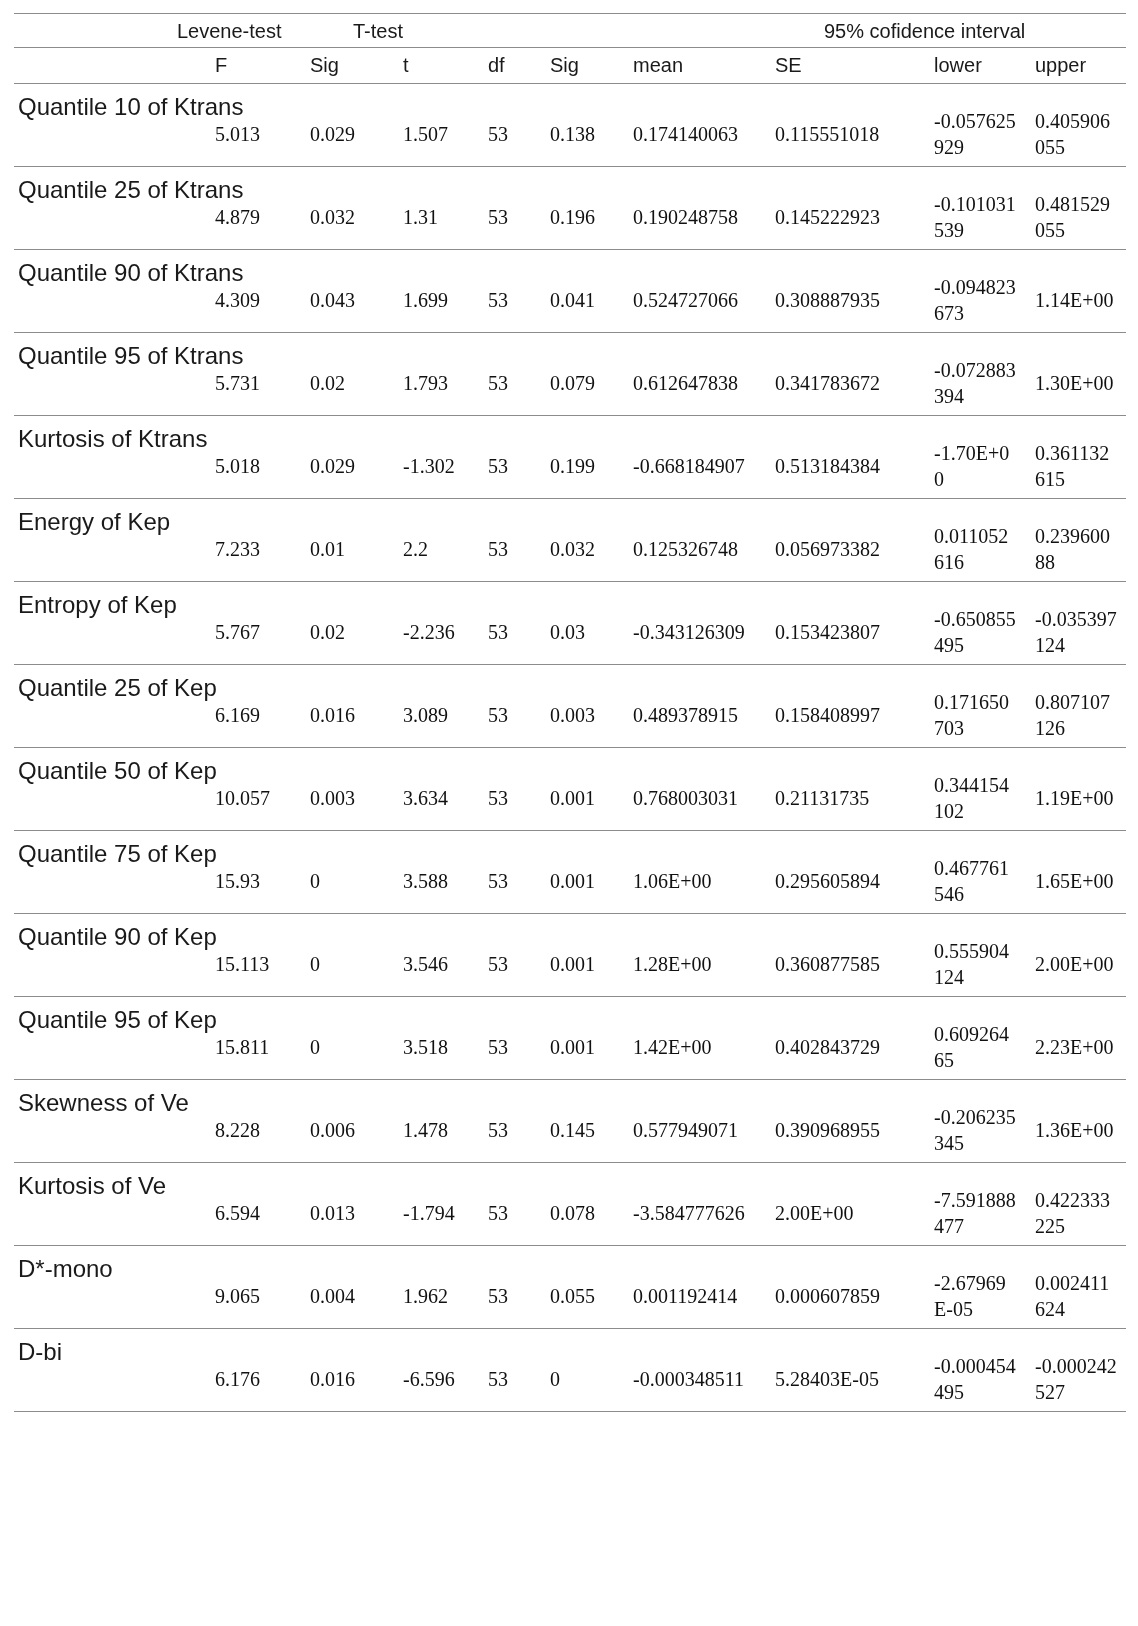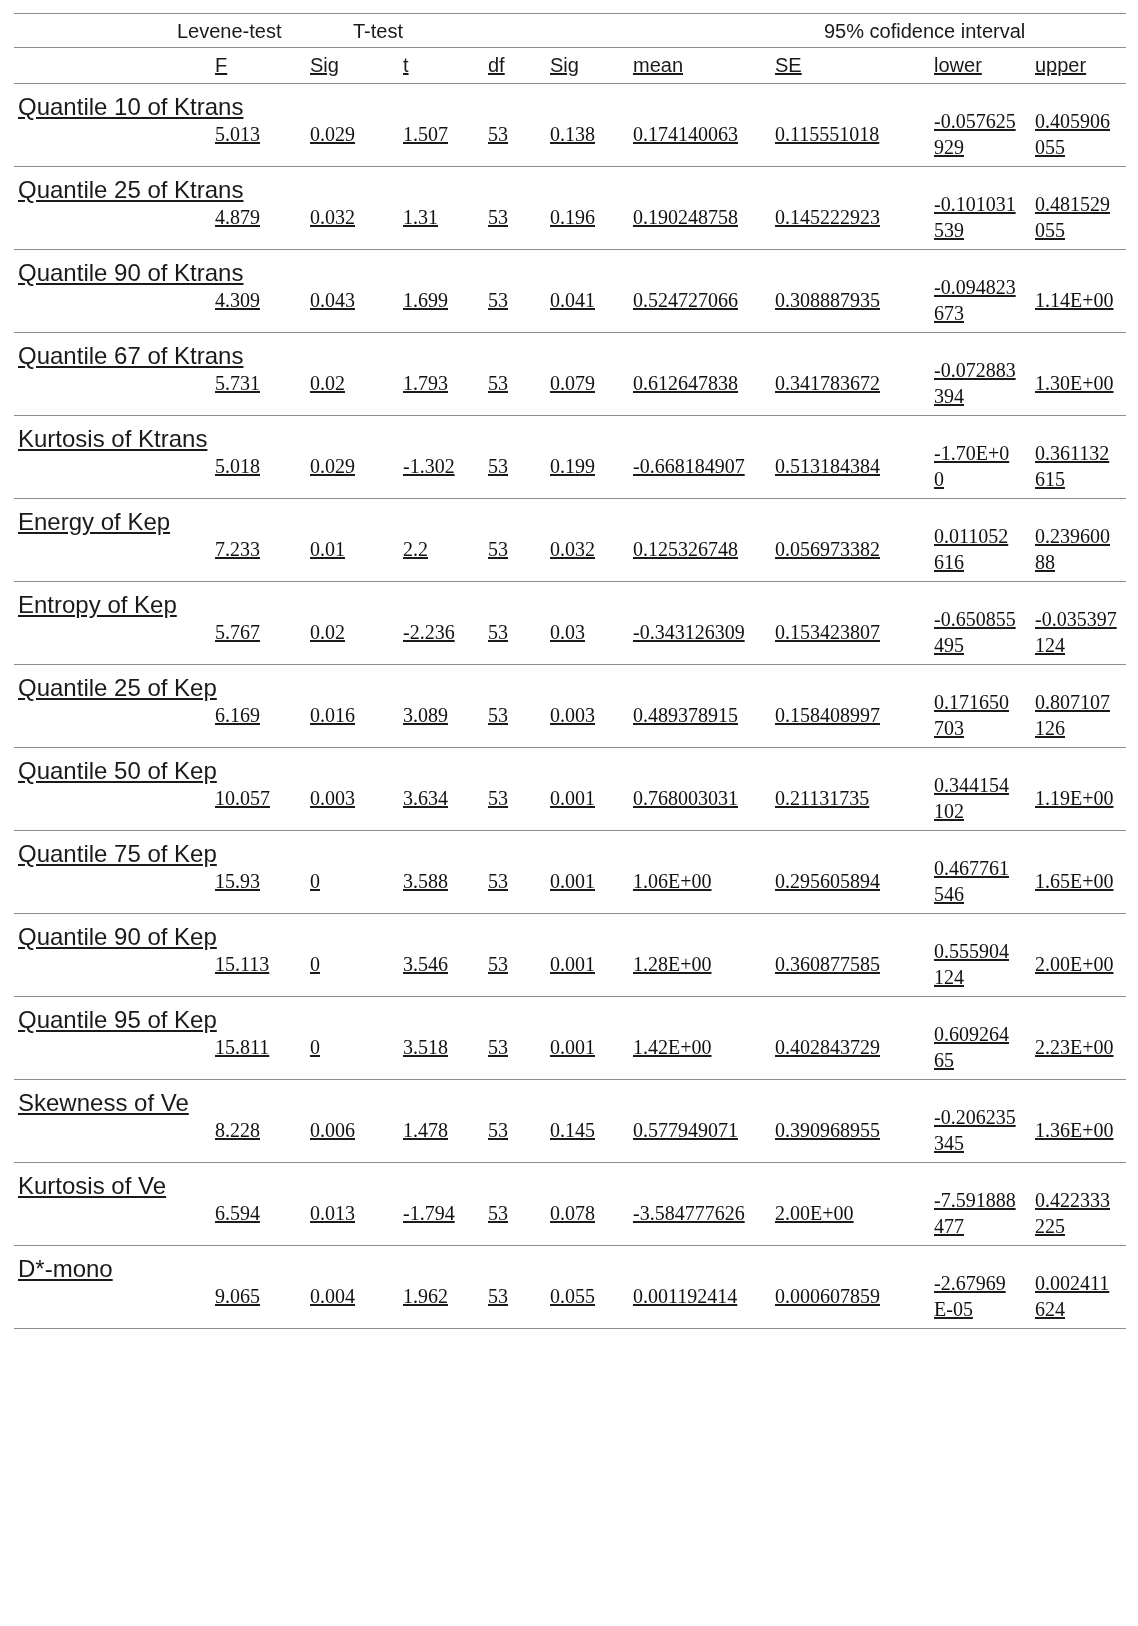--- a/index.html
+++ b/index.html
@@ -17,21 +17,20 @@
     background: #ffffff;
   }
   table.results {
     border-spacing: 0;
     border-collapse: separate;
     table-layout: fixed;
     width: 1112px;
     margin: 13px 0 4px 14px;
     border-top: 1.5px solid #8c8c8c;
     color: #1a1a1a;
-    text-decoration: underline;
   }
   
   tr.group-row {
     height: 34px;
   }
   tr.group-row td {
     position: relative;
     border-bottom: 1.5px solid #8c8c8c;
     padding: 0;
   }
@@ -163,21 +162,21 @@
           <td class="c-num col-sig-levene">0.043</td>
           <td class="c-num col-t">1.699</td>
           <td class="c-num col-df">53</td>
           <td class="c-num col-sig-ttest">0.041</td>
           <td class="c-num col-mean">0.524727066</td>
           <td class="c-num col-se">0.308887935</td>
           <td class="c-num col-lower">-0.094823673</td>
           <td class="c-num col-upper">1.14E+00</td>
         </tr>
         <tr>
-          <td class="c-label">Quantile 67 of Ktrans</td>
+          <td class="c-label">Quantile 95 of Ktrans</td>
           <td class="c-num col-f">5.731</td>
           <td class="c-num col-sig-levene">0.02</td>
           <td class="c-num col-t">1.793</td>
           <td class="c-num col-df">53</td>
           <td class="c-num col-sig-ttest">0.079</td>
           <td class="c-num col-mean">0.612647838</td>
           <td class="c-num col-se">0.341783672</td>
           <td class="c-num col-lower">-0.072883394</td>
           <td class="c-num col-upper">1.30E+00</td>
         </tr>
@@ -306,15 +305,27 @@
           <td class="c-num col-f">9.065</td>
           <td class="c-num col-sig-levene">0.004</td>
           <td class="c-num col-t">1.962</td>
           <td class="c-num col-df">53</td>
           <td class="c-num col-sig-ttest">0.055</td>
           <td class="c-num col-mean">0.001192414</td>
           <td class="c-num col-se">0.000607859</td>
           <td class="c-num col-lower">-2.67969E-05</td>
           <td class="c-num col-upper">0.002411624</td>
         </tr>
+        <tr>
+          <td class="c-label">D-bi</td>
+          <td class="c-num col-f">6.176</td>
+          <td class="c-num col-sig-levene">0.016</td>
+          <td class="c-num col-t">-6.596</td>
+          <td class="c-num col-df">53</td>
+          <td class="c-num col-sig-ttest">0</td>
+          <td class="c-num col-mean">-0.000348511</td>
+          <td class="c-num col-se">5.28403E-05</td>
+          <td class="c-num col-lower">-0.000454495</td>
+          <td class="c-num col-upper">-0.000242527</td>
+        </tr>
       </tbody>
   </table>
 </div>
 
 </body></html>

